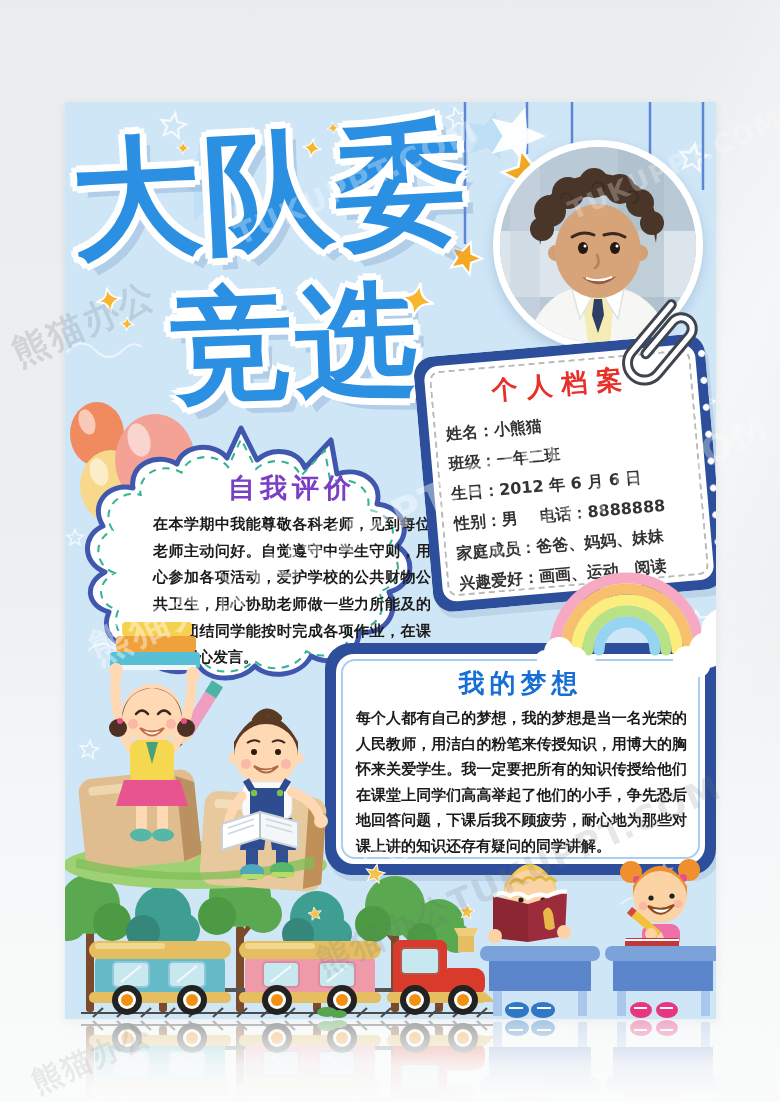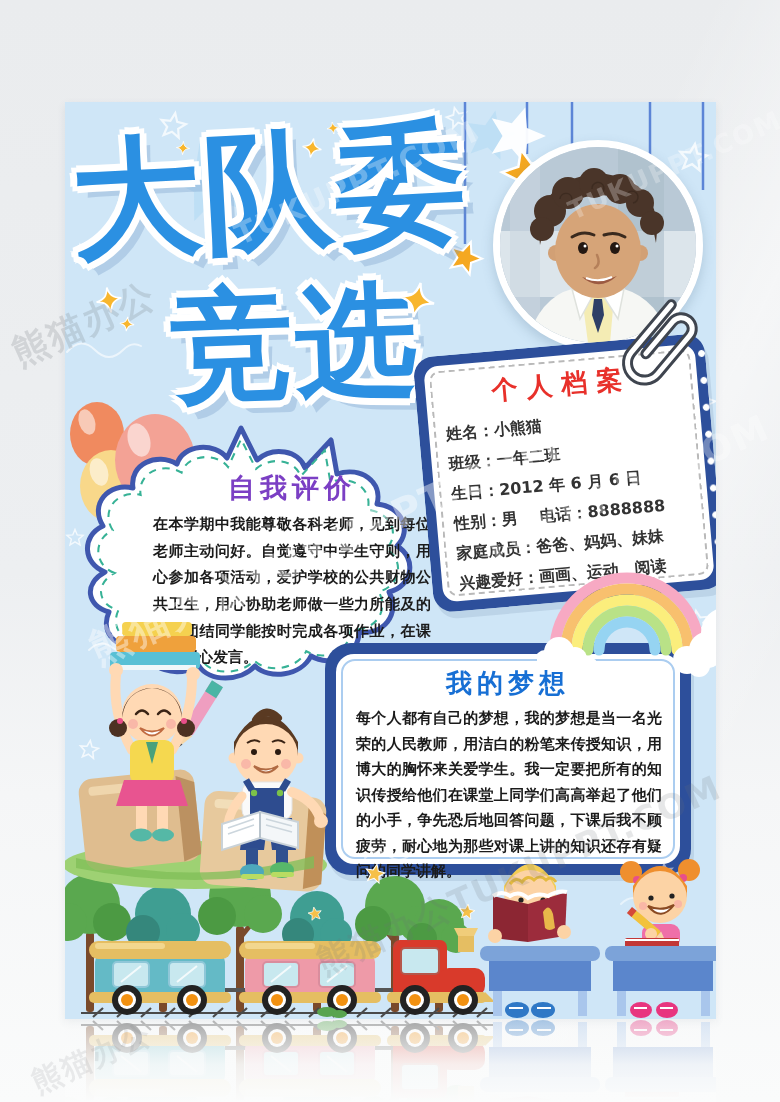--- a/index.html
+++ b/index.html
@@ -33,21 +33,21 @@
     letter-spacing:9px;padding-top:12px;}
   .card-rows{position:relative;padding:7px 12px 0 17px;font-size:16px;font-weight:bold;color:#333;line-height:30px;}
   .card-row span{white-space:nowrap;}
   .gap2{margin-left:22px;}
   
   .cloud-text{position:absolute;left:52px;top:368px;width:278px;margin-left:36px;}
   .cloud-title{color:#7b3fc4;font-size:27px;font-weight:bold;text-align:center;letter-spacing:5px;}
   .cloud-body{font-size:15px;font-weight:bold;color:#1b1b1b;line-height:1.78;text-align:justify;margin-top:5px;}
   
   .panel{position:absolute;left:260px;top:541px;width:366px;height:232px;border-radius:26px;
-    box-shadow:3px 6px 0 rgba(60,80,120,.12);}
+    box-shadow:3px 6px 0 rgba(60,80,120,.12);padding-left:25px;}
   .panel-inner{position:absolute;inset:11px;background:#fff;border-radius:18px;}
   .panel-line{position:absolute;inset:5px;border:2px solid #abcdf0;border-radius:14px;}
   .panel-title{position:relative;color:#176fd4;font-size:26px;font-weight:bold;text-align:center;
     letter-spacing:5px;padding-top:12px;}
   .panel-body{position:relative;font-size:15px;font-weight:bold;color:#1b1b1b;line-height:1.7;
     text-align:justify;padding:5px 18px 0 20px;}
   
   .clip{position:absolute;left:548px;top:190px;width:90px;height:110px;transform:rotate(40deg);}
   
   .wm{position:absolute;font-weight:bold;white-space:nowrap;letter-spacing:2px;pointer-events:none;z-index:40;}

